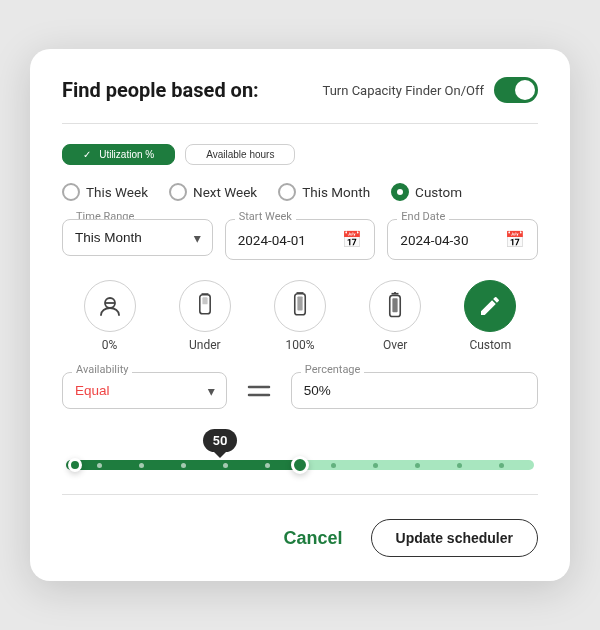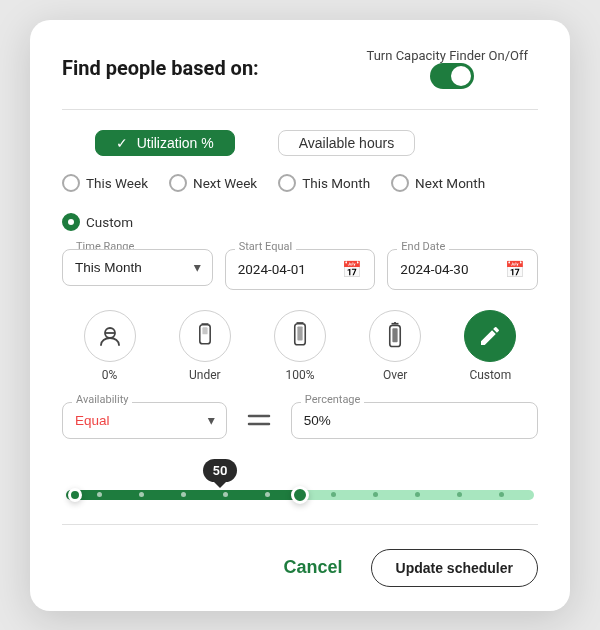--- a/index.html
+++ b/index.html
@@ -30,21 +30,20 @@
       color: #1a1a1a;
     }
     .capacity-label {
       font-size: 13px;
       color: #444;
       margin-right: 10px;
     }
     .toggle-container {
       display: flex;
       align-items: center;
-      flex-direction: column;
     }
     .toggle {
       width: 44px;
       height: 26px;
       background: #1e7c3e;
       border-radius: 13px;
       position: relative;
       cursor: pointer;
     }
     .toggle::after {
@@ -65,25 +64,24 @@
     .tab-row {
       display: flex;
       gap: 10px;
       margin-bottom: 18px;
     }
     .tab-btn {
       padding: 4px 20px;
       border-radius: 8px;
       border: 1.5px solid #d0d0d0;
       background: #fff;
-      font-size: 14px;
+      font-size: 10px;
       cursor: pointer;
       font-weight: 500;
       color: #333;
-      margin-left: 33px;
     }
     .tab-btn.active {
       background: #1e7c3e;
       color: #fff;
       border-color: #1e7c3e;
     }
     .tab-btn .check {
       margin-right: 5px;
     }
     .radio-row {
@@ -380,45 +378,41 @@
     </label>
     <label class="radio-item">
       <div class="radio-circle"></div>
       <span>Next Week</span>
     </label>
     <label class="radio-item">
       <div class="radio-circle"></div>
       <span>This Month</span>
     </label>
     <label class="radio-item">
-      <div class="radio-circle"></div>
-      <span>Next Month</span>
-    </label>
-    <label class="radio-item">
       <div class="radio-circle checked"></div>
       <span>Custom</span>
     </label>
   </div>
 
   <div class="date-row">
     <div class="field-group">
       <span class="field-label">Time Range</span>
       <div class="select-wrapper">
         <select>
           <option>This Month</option>
           <option>This Week</option>
           <option>Next Week</option>
           <option>Next Month</option>
           <option>Custom</option>
         </select>
         <span class="select-arrow">▾</span>
       </div>
     </div>
     <div class="field-group">
-      <span class="field-label">Start Equal</span>
+      <span class="field-label">Start Week</span>
       <div class="field-input-text" style="display:flex;align-items:center;justify-content:space-between;">
         <span>2024-04-01</span>
         <span class="calendar-icon">📅</span>
       </div>
     </div>
     <div class="field-group">
       <span class="field-label">End Date</span>
       <div class="field-input-text" style="display:flex;align-items:center;justify-content:space-between;">
         <span>2024-04-30</span>
         <span class="calendar-icon">📅</span>

